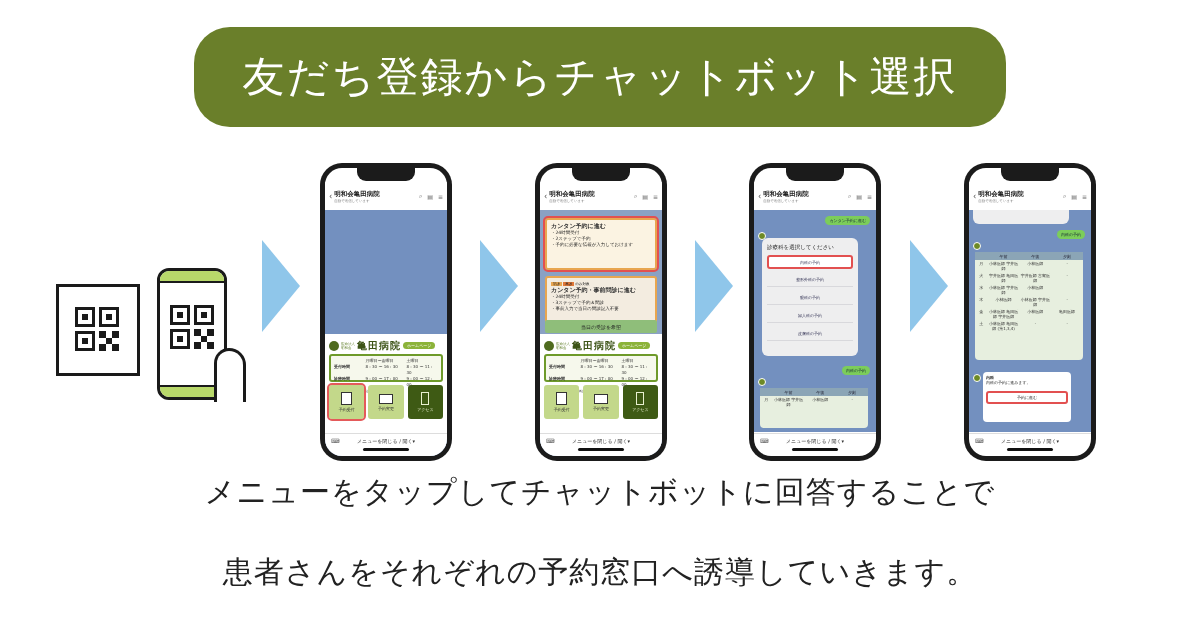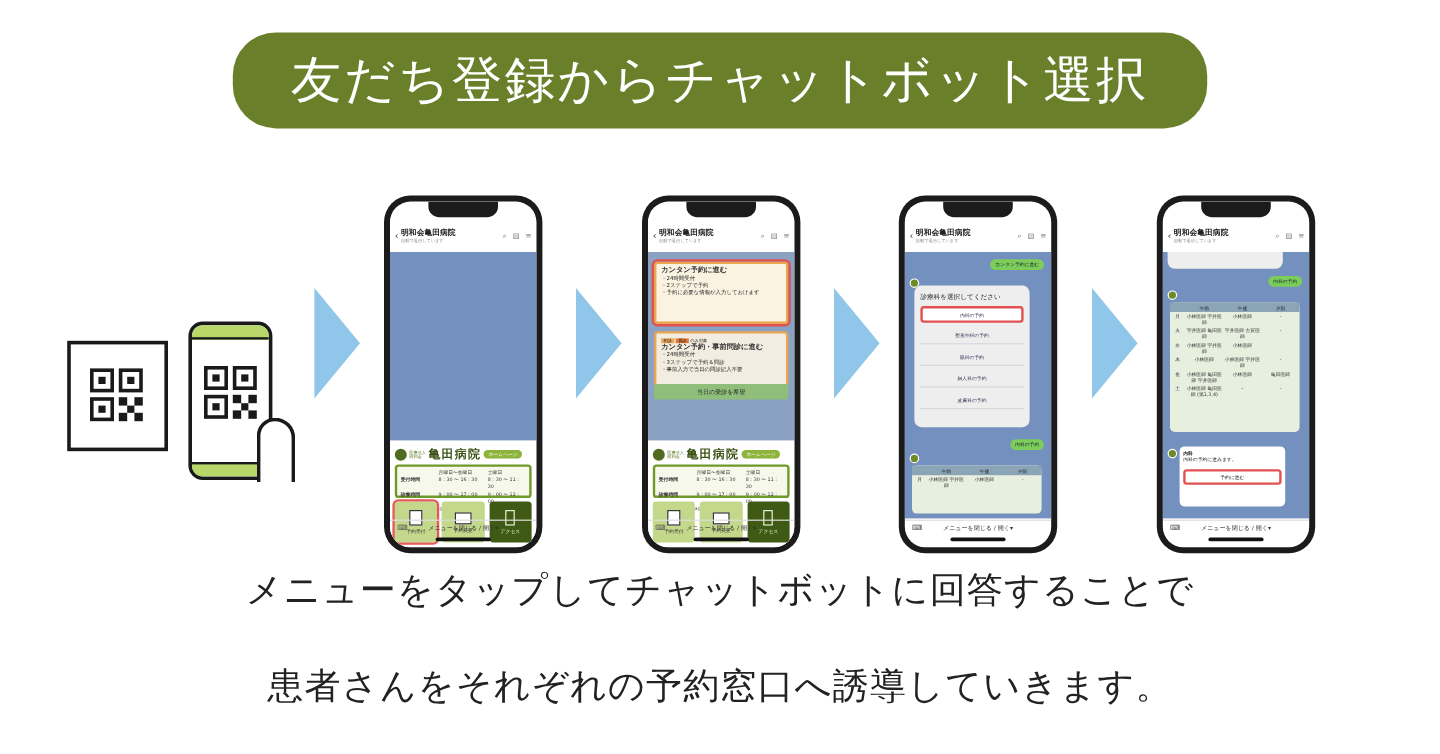--- a/index.html
+++ b/index.html
@@ -1,17 +1,17 @@
 <!DOCTYPE html>
 <html><head>
 <meta charset="utf-8">
 <style>
 *{box-sizing:border-box;margin:0;padding:0}
 body{width:1200px;height:628px;background:#fff;font-family:"DejaVu Sans",sans-serif;position:relative;overflow:hidden;color:#222}
-.title-pill{position:absolute;left:194px;top:27px;width:812px;height:80px;background:#6a7f2a;border-radius:36px;display:flex;align-items:center;justify-content:center;color:#fff;font-size:42px;letter-spacing:2px}
+.title-pill{position:absolute;left:194px;top:27px;width:812px;height:100px;background:#6a7f2a;border-radius:36px;display:flex;align-items:center;justify-content:center;color:#fff;font-size:42px;letter-spacing:2px}
 .arrow{position:absolute;width:0;height:0;border-top:46px solid transparent;border-bottom:46px solid transparent;border-left:38px solid #8fc6ea}
 .caption{position:absolute;left:0;width:1200px;text-align:center;font-size:30px;color:#222;letter-spacing:1px}
 
 .qr-card{position:absolute;left:56px;top:284px;width:84px;height:92px;border:3px solid #1a1a1a;background:#fff}
 .qr{position:absolute;display:grid;grid-template-columns:repeat(2,20px);gap:4px}
 .qr .f{width:20px;height:20px;border:3px solid #1a1a1a;position:relative}
 .qr .f::after{content:"";position:absolute;left:4px;top:4px;width:6px;height:6px;background:#1a1a1a}
 .qr .c{width:20px;height:20px;background:
  linear-gradient(#1a1a1a,#1a1a1a) 0 0/7px 7px no-repeat,
  linear-gradient(#1a1a1a,#1a1a1a) 13px 0/7px 7px no-repeat,
@@ -27,21 +27,21 @@
 .phone{position:absolute;top:163px;width:132px;height:298px;background:#1b1b1b;border-radius:22px;padding:5px}
 .screen{position:relative;width:100%;height:100%;background:#fff;border-radius:17px;overflow:hidden}
 .notch{position:absolute;left:32px;top:0;width:58px;height:13px;background:#1b1b1b;border-radius:0 0 9px 9px;z-index:5}
 .homebar{position:absolute;left:38px;bottom:5px;width:46px;height:3px;background:#111;border-radius:2px;z-index:5}
 .hdr{position:absolute;left:0;top:14px;width:100%;height:28px;background:#fff;font-size:6px;display:flex;align-items:center;padding:0 4px;gap:2px;z-index:3}
 .hdr .back{font-size:8px;color:#444}
 .hdr .name{font-size:6.5px;font-weight:bold;color:#222;white-space:nowrap}
 .hdr .sub{font-size:3.5px;color:#888}
 .hdr .ic{font-size:6px;color:#666;margin-left:3px}
 .chatbg{position:absolute;left:0;top:42px;width:100%;bottom:0;background:#7390bf}
-.menu{position:absolute;left:0;bottom:0;width:100%;height:89px;background:#fff}
+.menu{position:absolute;left:0;bottom:0;width:100%;height:122px;background:#fff}
 .menu-head{margin:4px 4px 0;height:15px;display:flex;align-items:center;gap:2px}
 .menu-head .logo{width:10px;height:10px;border-radius:50%;background:#4f6b1f}
 .menu-head .sm{font-size:3.5px;color:#5a7a22;line-height:4px}
 .menu-head .hosp{font-size:10px;font-weight:bold;color:#3d5417;letter-spacing:1px}
 .menu-head .hp{font-size:4px;background:#8cb33a;color:#fff;padding:1px 4px;border-radius:4px}
 .hours{margin:1px 4px;height:28px;border:2px solid #6e9a2a;border-radius:3px;background:#f6f8ec;font-size:4px;padding:2px 3px;line-height:6px;color:#333}
 .tiles{display:flex;gap:4px;margin:3px 4px 0}
 .tile{flex:1;height:34px;border-radius:3px;background:#c3d88a;display:flex;flex-direction:column;align-items:center;justify-content:center;font-size:4px;color:#333;position:relative}
 .tile.dark{background:#3e5a14;color:#e8f0d0}
 .tile .icn{width:11px;height:13px;border:1.5px solid #333;background:#fff;margin-bottom:2px}

